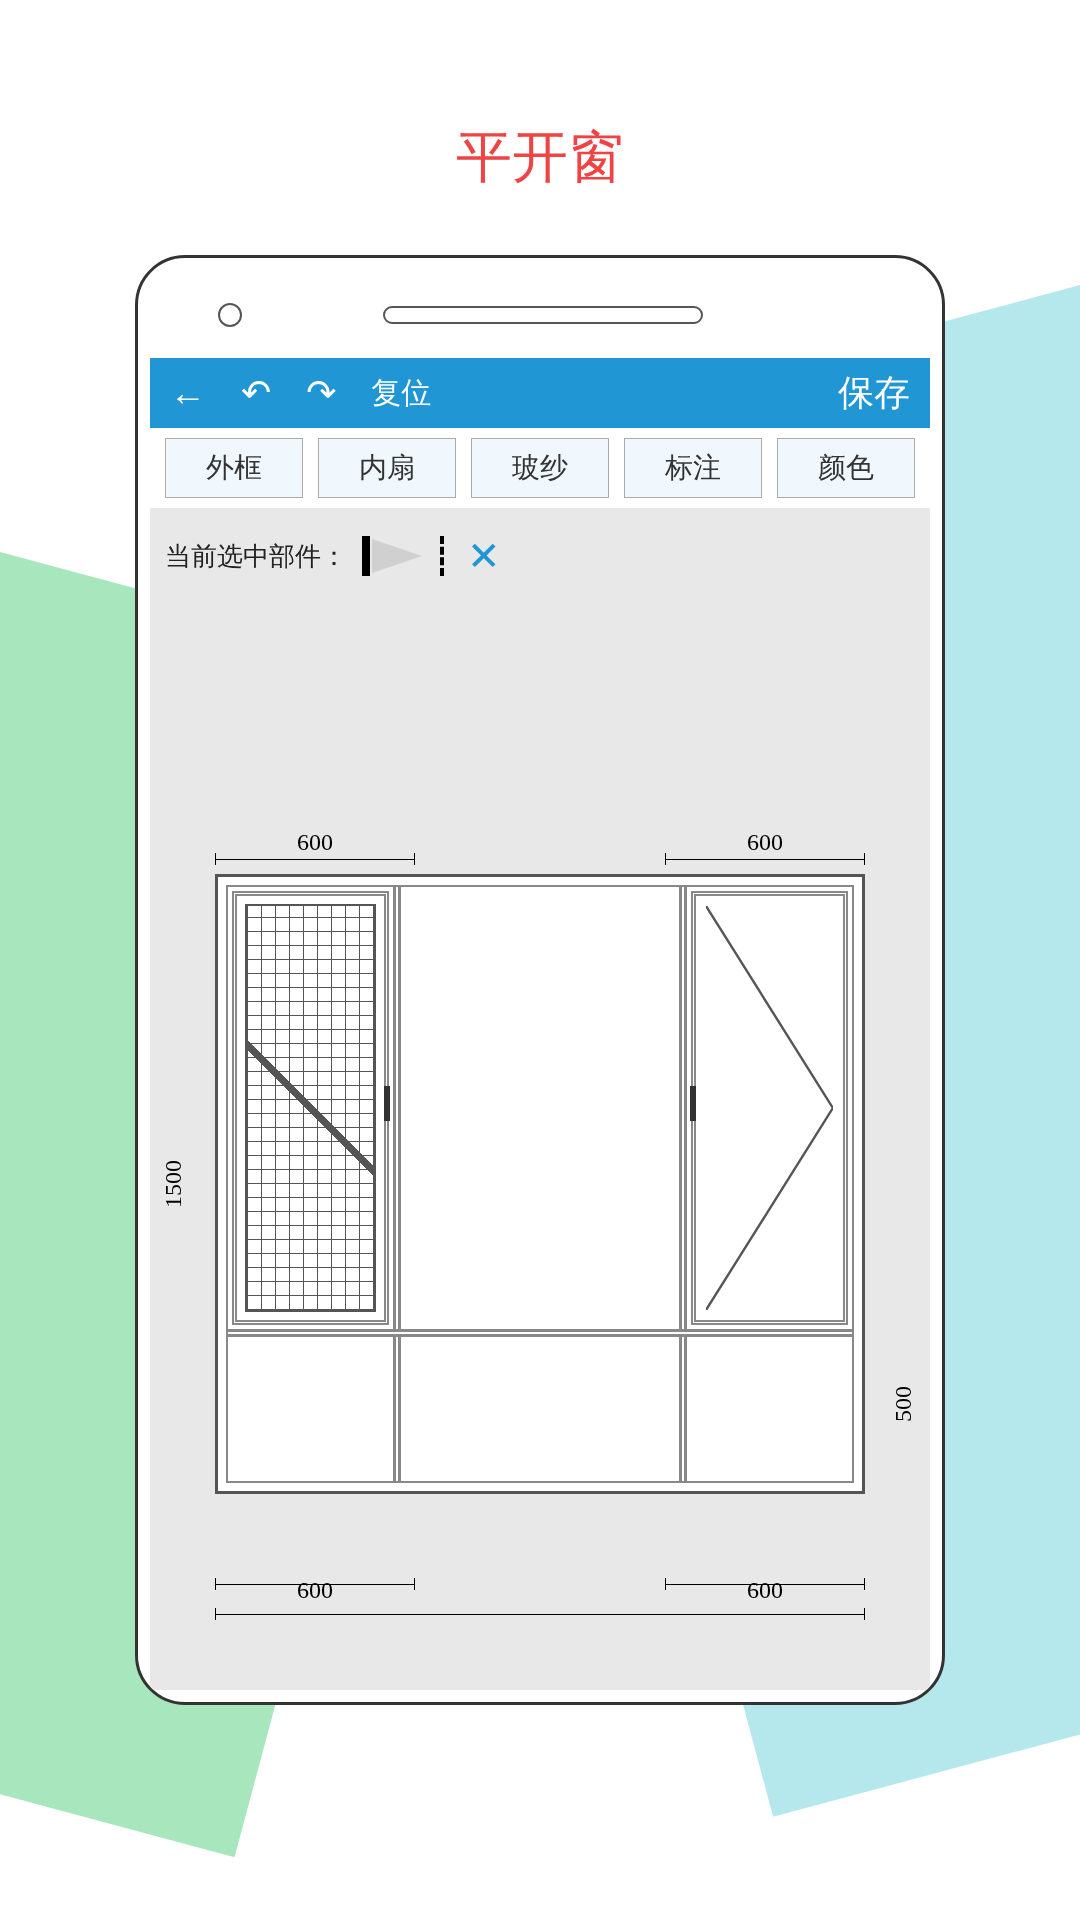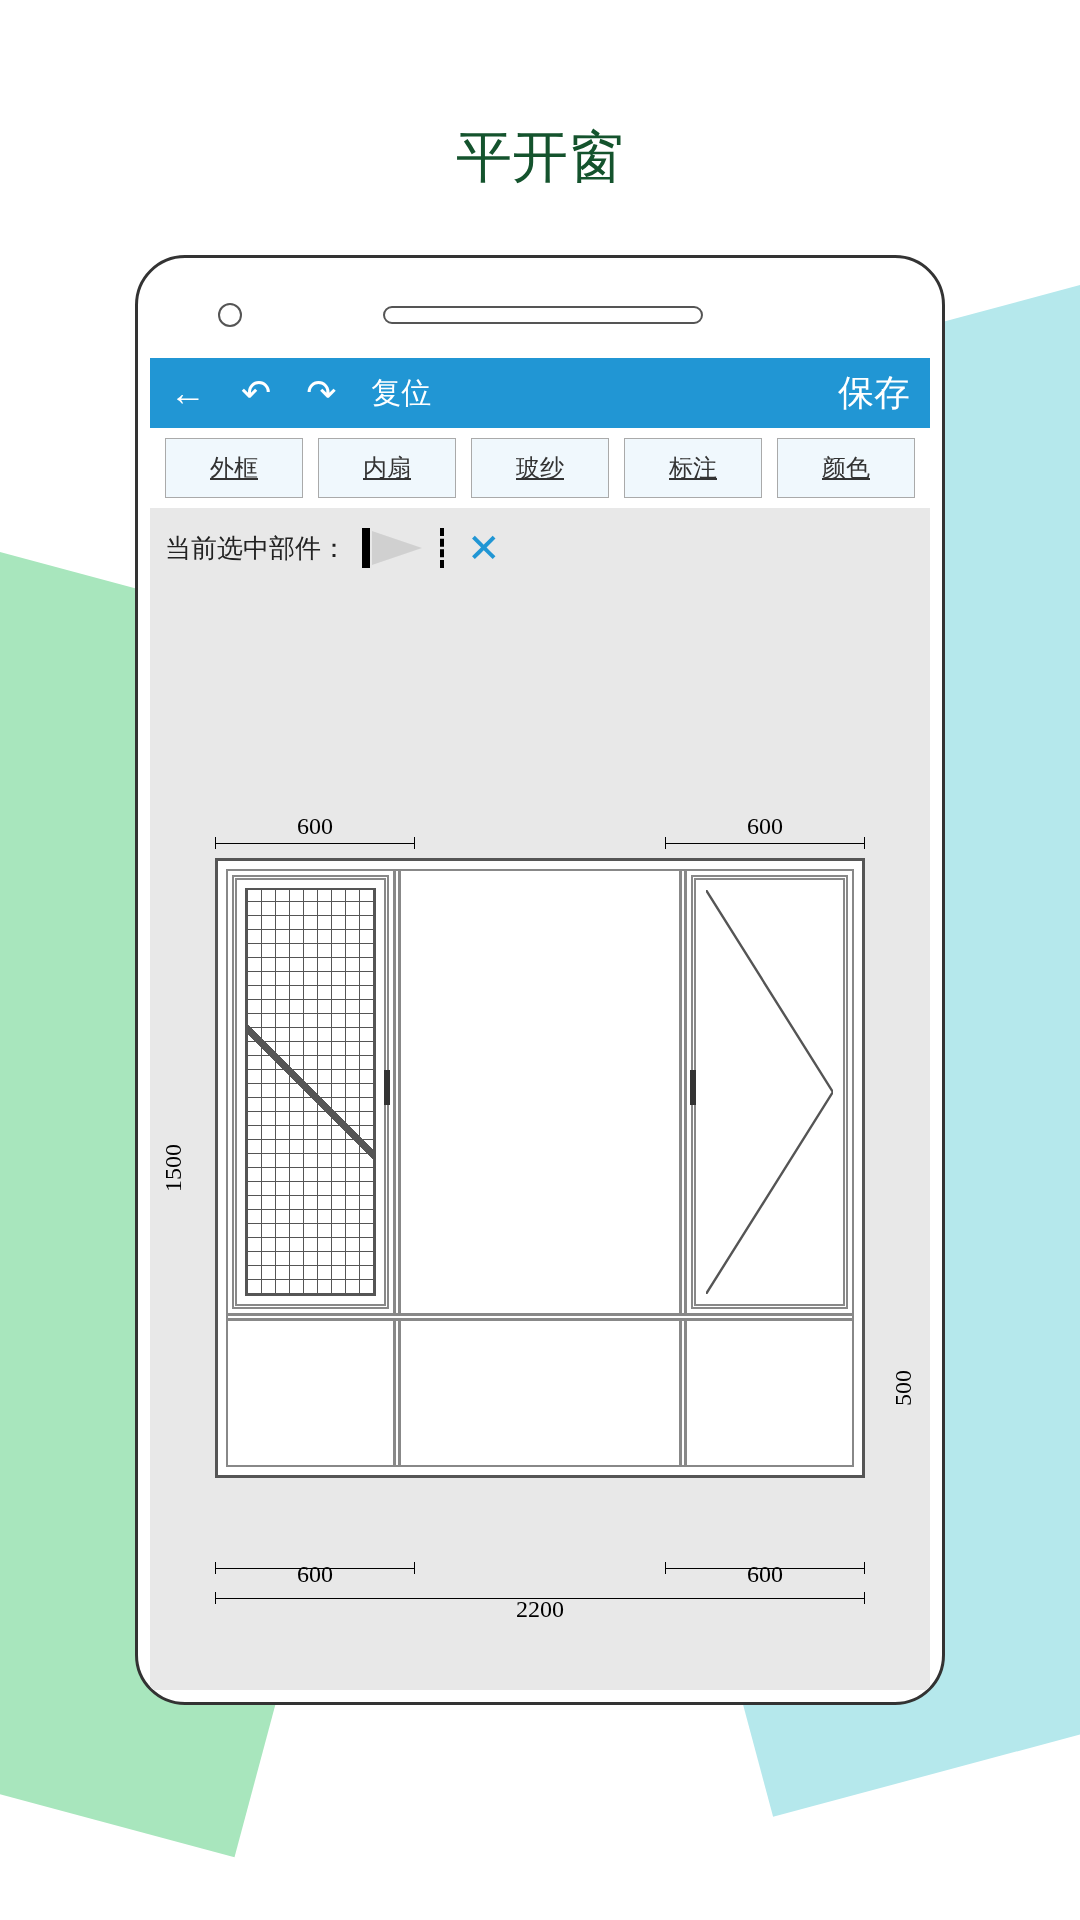--- a/index.html
+++ b/index.html
@@ -28,21 +28,21 @@
       width: 700px;
       height: 1400px;
       background: #b5e8ec;
       transform: rotate(-15deg);
       z-index: 0;
     }
     .page-title {
       text-align: center;
       font-size: 56px;
       font-weight: normal;
-      color: #14532d;
+      color: #ef4444;
       margin-top: 120px;
       font-family: "SimSun", serif;
       position: relative;
       z-index: 1;
     }
     .phone-frame {
       position: absolute;
       left: 135px;
       top: 255px;
       width: 810px;
@@ -99,27 +99,26 @@
       background: #fff;
     }
     .tab-btn {
       flex: 1;
       height: 60px;
       border: 1px solid #aaa;
       background: #f0f8fd;
       display: flex;
       align-items: center;
       justify-content: center;
-      font-size: 24px;
+      font-size: 28px;
       color: #333;
       cursor: pointer;
-      text-decoration: underline;
     }
     .selected-component-row {
-      padding: 15px 15px;
+      padding: 23px 15px;
       display: flex;
       align-items: center;
       gap: 15px;
       font-size: 26px;
       color: #222;
       background: #e8e8e8;
     }
     .component-icon {
       width: 90px;
       height: 50px;
@@ -312,19 +311,16 @@
         </div>
         <div class="dim-bottom dim-bottom-1">
           <span>600</span>
         </div>
         <div class="dim-bottom dim-bottom-2">
           <span>600</span>
         </div>
         <div class="dim-tick-bottom2">
           <div class="dim-line-h" style="left:35px;right:35px;top:10px;"></div>
         </div>
-        <div class="dim-bottom-3">
-          <span>2200</span>
-        </div>
       </div>
     </div>
   </div>
 </div>
 
 </body></html>

